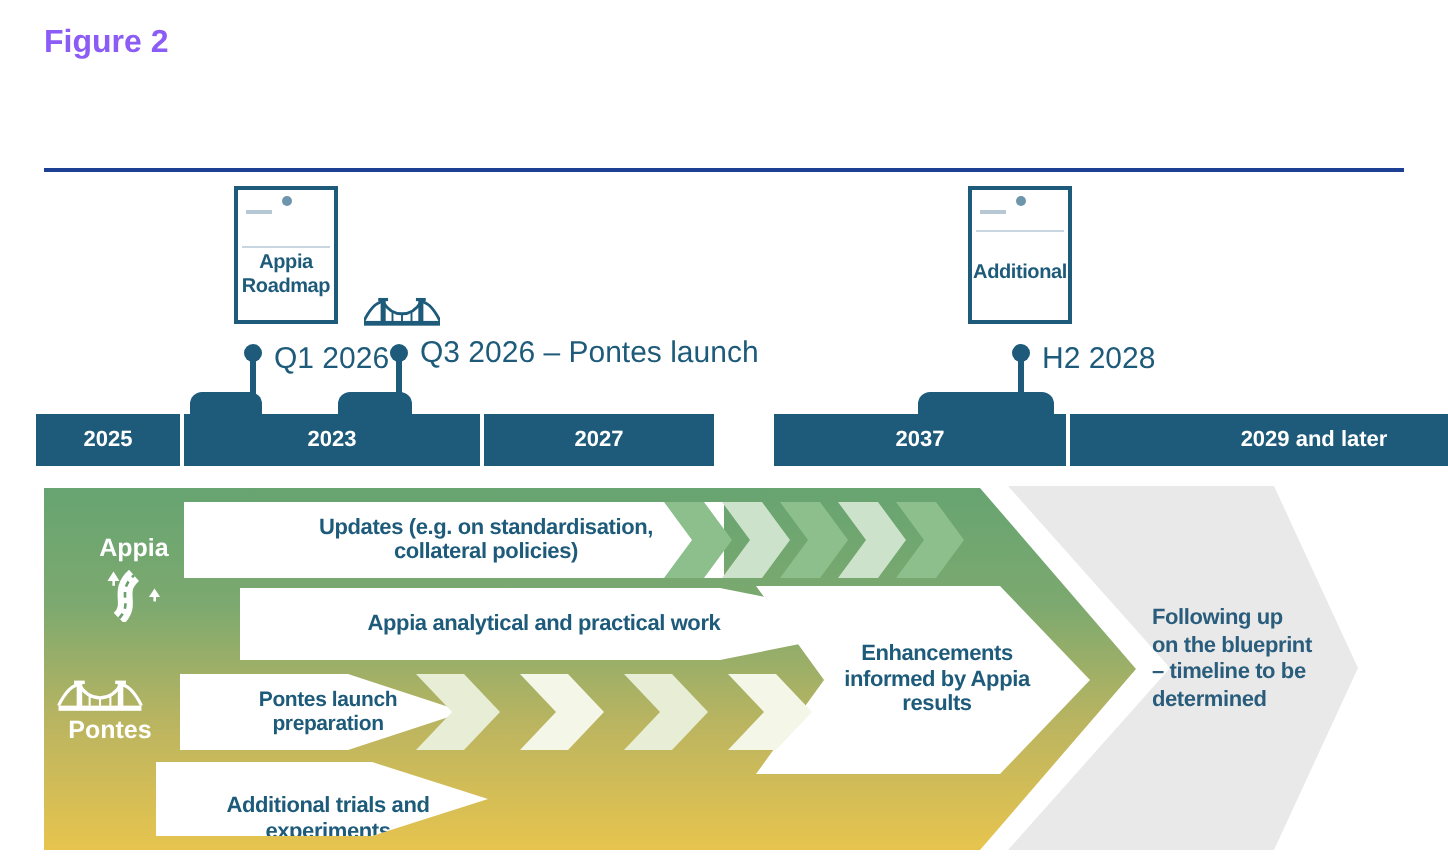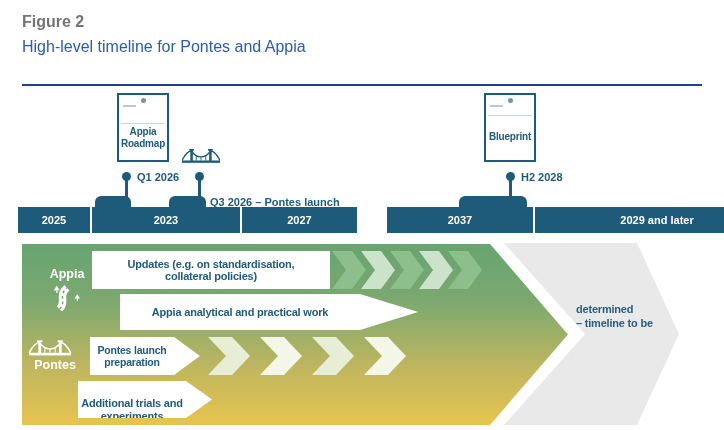--- a/index.html
+++ b/index.html
@@ -1,115 +1,116 @@
 <!DOCTYPE html>
 <html><head>
 <meta charset="utf-8">
 <style>
   html,body{margin:0;padding:0;background:#fff;}
   body{width:724px;height:430px;overflow:hidden;font-family:"Liberation Sans",sans-serif;}
   #fig{position:relative;width:724px;height:430px;background:#fff;}
   .abs{position:absolute;}
   
-  .fig-label{left:22px;top:13px;font-size:16px;font-weight:bold;color:#737373;}
+  .fig-label{left:22px;top:13px;font-size:16px;font-weight:bold;color:#8b5cf6;}
   .fig-title{left:22px;top:38px;font-size:16px;color:#2a5cb0;}
   .fig-rule{left:22px;top:84px;width:680px;height:0;border-top:2px solid #1d4094;}
   
   .doc{background:#fff;border:2.5px solid #1e5b7a;box-sizing:border-box;}
   .doc-logo{width:5px;height:5px;border-radius:50%;background:#6f95ad;margin:3px auto 2px auto;}
   .doc-scribble{width:13px;height:2px;background:#b5c8d4;margin:0 0 0 4px;}
   .doc-sep{height:1px;background:#c7d6e0;margin:0 2px;}
   .doc-text{font-size:10px;font-weight:bold;color:#1e5b7a;text-align:center;line-height:11.5px;letter-spacing:-0.2px;}
   
   .dot{width:9px;height:9px;border-radius:50%;background:#1e5b7a;}
   .stem{width:2.5px;background:#1e5b7a;}
-  .mlabel{font-size:11px;font-weight:bold;color:#1e5b7a;white-space:nowrap;}
+  .mlabel{font-size:15px;font-weight:normal;color:#1e5b7a;white-space:nowrap;}
   
   .seg{top:207px;height:26px;background:#1e5b7a;color:#fff;font-size:11px;font-weight:bold;
        display:flex;align-items:center;justify-content:center;}
   .tab{top:196px;height:13px;background:#1e5b7a;border-radius:6px 6px 0 0;}
   
   .grad-arrow{left:22px;top:244px;width:546px;height:181px;
       background:linear-gradient(180deg,#67a471 0%,#7ca96f 32%,#bcb560 66%,#e7c44e 100%);
       clip-path:polygon(0 0,468px 0,100% 50%,468px 100%,0 100%);}
   .gray-arrow{left:504px;top:243px;width:175px;height:182px;background:#e9e9e9;
       clip-path:polygon(0 0,133px 0,100% 50%,133px 100%,0 100%,81px 50%);}
   .wbox{background:#fff;color:#1e5b7a;font-weight:bold;font-size:11px;line-height:12.5px;
-      display:flex;flex-direction:column;align-items:center;justify-content:center;text-align:center;letter-spacing:-0.2px;}
+      display:flex;flex-direction:column;align-items:center;justify-content:center;text-align:center;letter-spacing:-0.2px;padding-left:32px;}
   .chev{top:251px;width:34px;height:38px;clip-path:polygon(0 0,20px 0,100% 50%,20px 100%,0 100%,14px 50%);}
   .chev2{top:337px;width:42px;height:38px;clip-path:polygon(0 0,24px 0,100% 50%,24px 100%,0 100%,18px 50%);}
   .side-label{color:#fff;font-weight:bold;font-size:12.5px;text-align:center;}
   .follow-text{left:576px;top:303px;width:106px;font-size:11px;line-height:13.5px;font-weight:bold;color:#2a5d7c;letter-spacing:-0.2px;}
   .follow-text span{display:block;}
   .line{display:block;}
 </style>
 </head>
 <body>
 
 <div id="fig">
 
   <div class="abs fig-label">Figure 2</div>
-  <div class="abs fig-title">High-level timeline for Pontes and Appia</div>
   <div class="abs fig-rule"></div>
 
   <div class="abs doc" style="left:117px;top:93px;width:52px;height:69px;">
     <div class="doc-logo"></div>
     <div class="doc-scribble"></div>
     <div class="doc-sep" style="margin-top:16px;"></div>
     <div class="doc-text" style="margin-top:2px;">
       <span class="line">Appia</span>
       <span class="line">Roadmap</span>
     </div>
   </div>
 
   <div class="abs doc" style="left:484px;top:93px;width:52px;height:69px;">
     <div class="doc-logo"></div>
     <div class="doc-scribble"></div>
     <div class="doc-sep" style="margin-top:8px;"></div>
-    <div class="doc-text" style="margin-top:15px;">Blueprint</div>
+    <div class="doc-text" style="margin-top:15px;">Additional</div>
   </div>
 
   <svg class="abs" style="left:182px;top:146px;" width="38" height="21" viewBox="0 0 48 22">
     <rect x="0" y="16" width="48" height="3" fill="#1e5b7a"></rect>
     <rect x="10.5" y="2.5" width="3.2" height="14" fill="#1e5b7a"></rect>
     <rect x="34.3" y="2.5" width="3.2" height="14" fill="#1e5b7a"></rect>
     <rect x="9" y="1.5" width="6.2" height="2" fill="#1e5b7a"></rect>
     <rect x="32.8" y="1.5" width="6.2" height="2" fill="#1e5b7a"></rect>
     <path d="M0 16 C5 6 9 4 12 4 M12 4 C18 14 30 14 36 4 M36 4 C39 4 43 6 48 16" stroke="#1e5b7a" stroke-width="1.8" fill="none"></path>
     <path d="M18 10.5 V16 M24 12 V16 M30 10.5 V16" stroke="#1e5b7a" stroke-width="1.2"></path>
   </svg>
 
   <div class="abs dot" style="left:122px;top:172px;"></div>
   <div class="abs stem" style="left:125px;top:178px;height:30px;"></div>
   <div class="abs mlabel" style="left:137px;top:171px;">Q1 2026</div>
 
   <div class="abs dot" style="left:195px;top:172px;"></div>
   <div class="abs stem" style="left:198px;top:178px;height:30px;"></div>
-  <div class="abs mlabel" style="left:210px;top:168px;margin-top:28px;">Q3 2026 – Pontes launch</div>
+  <div class="abs mlabel" style="left:210px;top:168px;">Q3 2026 – Pontes launch</div>
 
   <div class="abs dot" style="left:506px;top:172px;"></div>
   <div class="abs stem" style="left:509px;top:178px;height:30px;"></div>
   <div class="abs mlabel" style="left:521px;top:171px;">H2 2028</div>
 
   <div class="abs tab" style="left:95px;width:36px;"></div>
   <div class="abs tab" style="left:169px;width:37px;"></div>
   <div class="abs tab" style="left:459px;width:68px;"></div>
 
   <div class="abs seg" style="left:18px;width:72px;">2025</div>
   <div class="abs seg" style="left:92px;width:148px;">2023</div>
   <div class="abs seg" style="left:242px;width:115px;">2027</div>
   <div class="abs seg" style="left:387px;width:146px;">2037</div>
   <div class="abs seg" style="left:535px;width:170px;padding-left:37px;">2029 and later</div>
 
   <div class="abs grad-arrow"></div>
 
   <div class="abs gray-arrow"></div>
   <div class="abs follow-text">
+    <span>Following up</span>
+    <span>on the blueprint</span>
+    <span>– timeline to be</span>
     <span>determined</span>
-    <span>– timeline to be</span>
   </div>
 
   <div class="abs side-label" style="left:40px;top:267px;width:54px;">Appia</div>
   <svg class="abs" style="left:52px;top:283px;" width="30" height="28" viewBox="0 0 32 30">
     <path d="M8 28 C16 20 6 14 16 5" stroke="#ffffff" stroke-width="8" fill="none"></path>
     <path d="M8 28 C16 20 6 14 16 5" stroke="#6aa06d" stroke-width="1.4" fill="none" stroke-dasharray="3 3"></path>
     <path d="M5 3 l3.2 5 h-6.4 z" fill="#ffffff"></path>
       <rect x="4.4" y="8" width="1.4" height="2.6" fill="#ffffff"></rect>
     <path d="M27 12 l3 4.6 h-6 z" fill="#ffffff"></path>
       <rect x="26.4" y="16.6" width="1.4" height="2.4" fill="#ffffff"></rect>
@@ -129,20 +130,26 @@
   <div class="abs wbox" style="left:92px;top:251px;width:238px;height:38px;">
     <span class="line">Updates (e.g. on standardisation,</span>
     <span class="line">collateral policies)</span>
   </div>
   <div class="abs chev" style="left:332px;background:#8dbf8c;"></div>
   <div class="abs chev" style="left:361px;background:#cde2ca;"></div>
   <div class="abs chev" style="left:390px;background:#8dbf8c;"></div>
   <div class="abs chev" style="left:419px;background:#cde2ca;"></div>
   <div class="abs chev" style="left:448px;background:#8dbf8c;"></div>
 
+  <div class="abs wbox" style="left:378px;top:293px;width:167px;height:94px;padding:0;box-sizing:border-box;
+       clip-path:polygon(0 0,122px 0,100% 50%,122px 100%,0 100%,34px 50%);">
+    <span class="line" style="margin-left:14px;">Enhancements</span>
+    <span class="line" style="margin-left:14px;">informed by Appia</span>
+    <span class="line" style="margin-left:14px;">results</span>
+  </div>
 
   <div class="abs wbox" style="left:120px;top:294px;width:298px;height:36px;
        clip-path:polygon(0 0,240px 0,100% 50%,240px 100%,0 100%);">
     <span class="line" style="margin-right:58px;">Appia analytical and practical work</span>
   </div>
 
   <div class="abs wbox" style="left:90px;top:337px;width:110px;height:38px;font-size:10.5px;
        clip-path:polygon(0 0,84px 0,100% 50%,84px 100%,0 100%);">
     <span class="line" style="margin-right:26px;">Pontes launch</span>
     <span class="line" style="margin-right:26px;">preparation</span>

